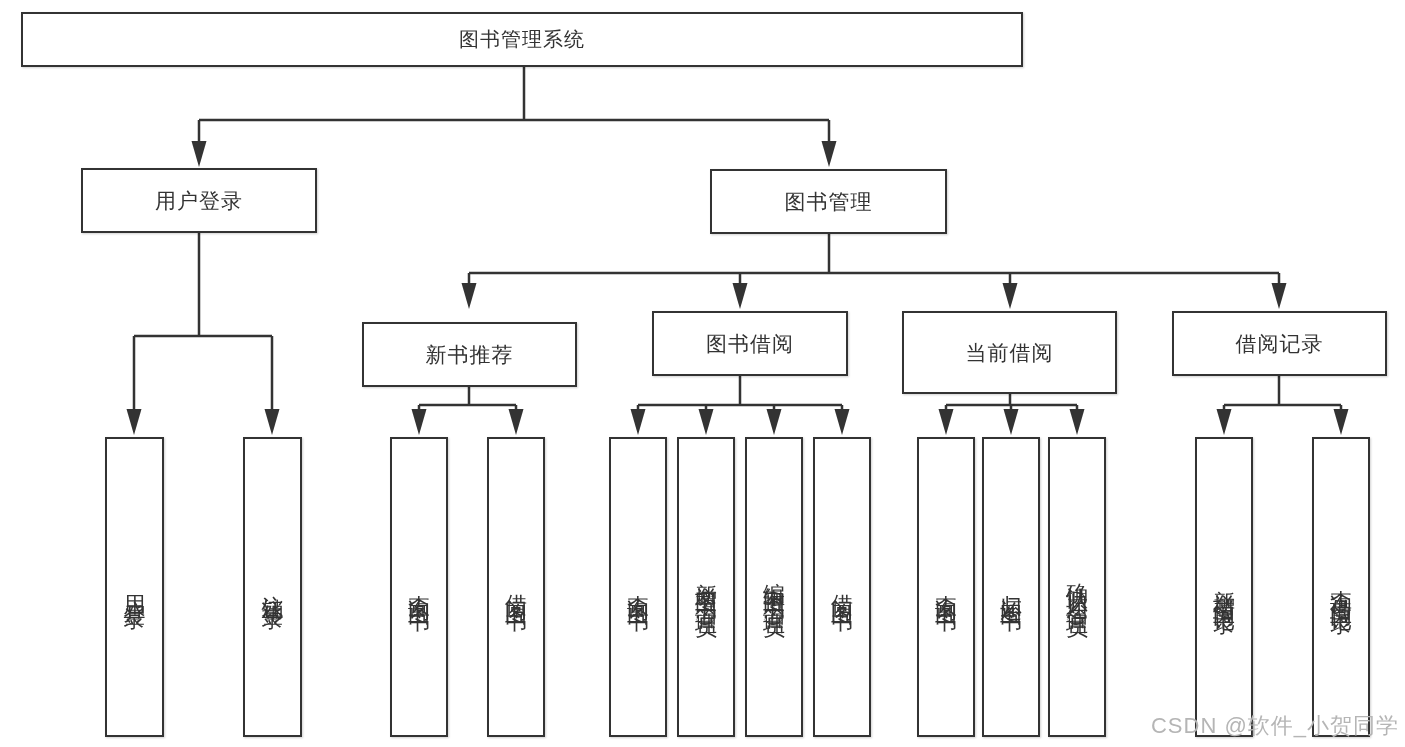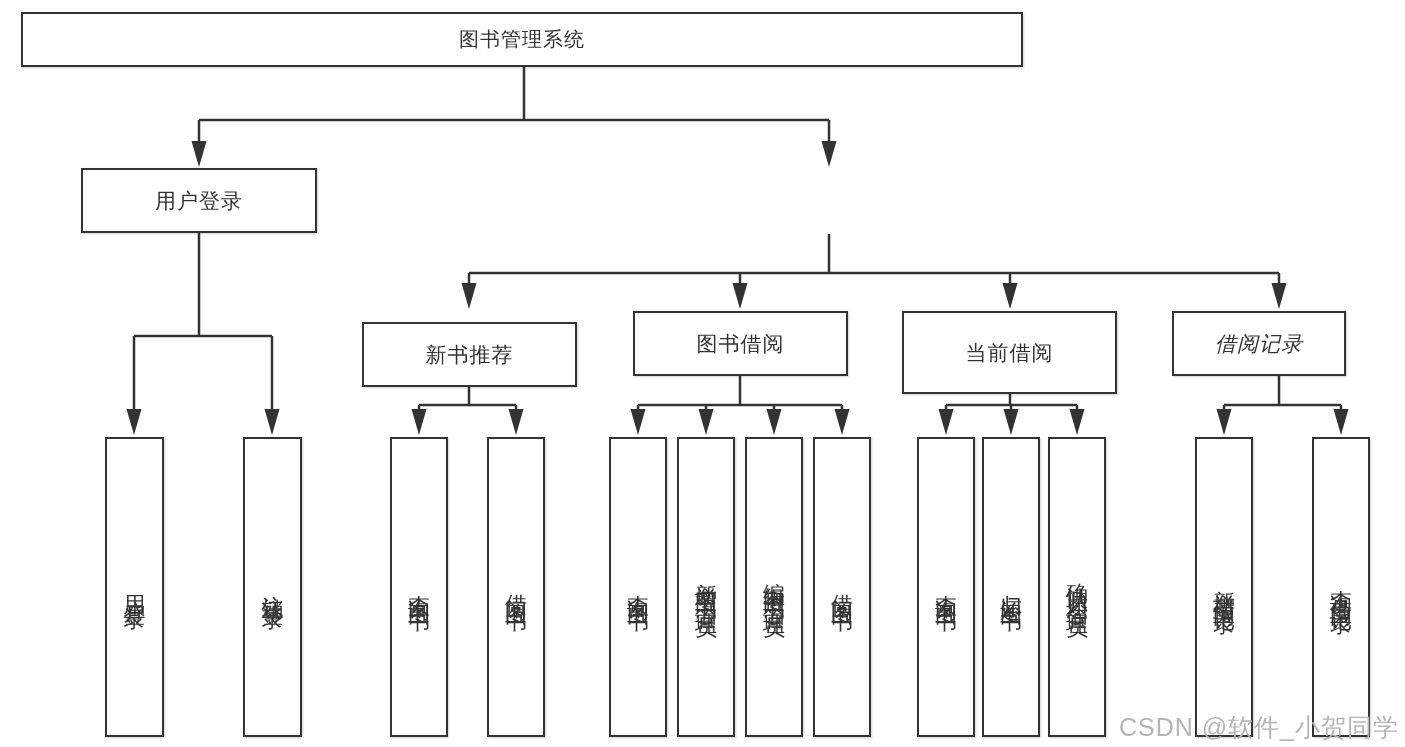--- a/index.html
+++ b/index.html
@@ -52,21 +52,21 @@
     text-orientation: mixed;
     font-size: 22px;
     letter-spacing: 5px;
     line-height: 1.0;
     white-space: nowrap;
   }
   #watermark {
     position: absolute;
     top: 711px;
     right: 6px;
-    font-size: 25px;
+    font-size: 22px;
     color: #b5b5b5;
     letter-spacing: 1px;
     white-space: nowrap;
   }
 </style>
 </head>
 <body>
 
 <div id="stage">
 
@@ -113,31 +113,34 @@
     </g>
   </svg>
 
   <div class="box root" style="left:21px; top:12px; width:1002px; height:55px;">
     <span class="h-label">图书管理系统</span>
   </div>
 
   <div class="box" style="left:81px; top:168px; width:236px; height:65px;">
     <span class="h-label">用户登录</span>
   </div>
+  <div class="box" style="left:710px; top:169px; width:237px; height:65px;">
+    <span class="h-label">图书管理</span>
+  </div>
 
   <div class="box" style="left:362px; top:322px; width:215px; height:65px;">
     <span class="h-label">新书推荐</span>
   </div>
-  <div class="box" style="left:633px; top:311px; width:215px; height:65px;">
+  <div class="box" style="left:652px; top:311px; width:196px; height:65px;">
     <span class="h-label">图书借阅</span>
   </div>
   <div class="box" style="left:902px; top:311px; width:215px; height:83px;">
     <span class="h-label">当前借阅</span>
   </div>
-  <div class="box" style="left:1172px; top:311px; width:174px; height:65px;font-style:italic;">
+  <div class="box" style="left:1172px; top:311px; width:215px; height:65px;">
     <span class="h-label">借阅记录</span>
   </div>
 
   <div class="box leaf" style="left:105px; top:437px; width:59px; height:300px;">
     <span class="v-label">用户登录</span>
   </div>
   <div class="box leaf" style="left:243px; top:437px; width:59px; height:300px;">
     <span class="v-label">注销登录</span>
   </div>
 

